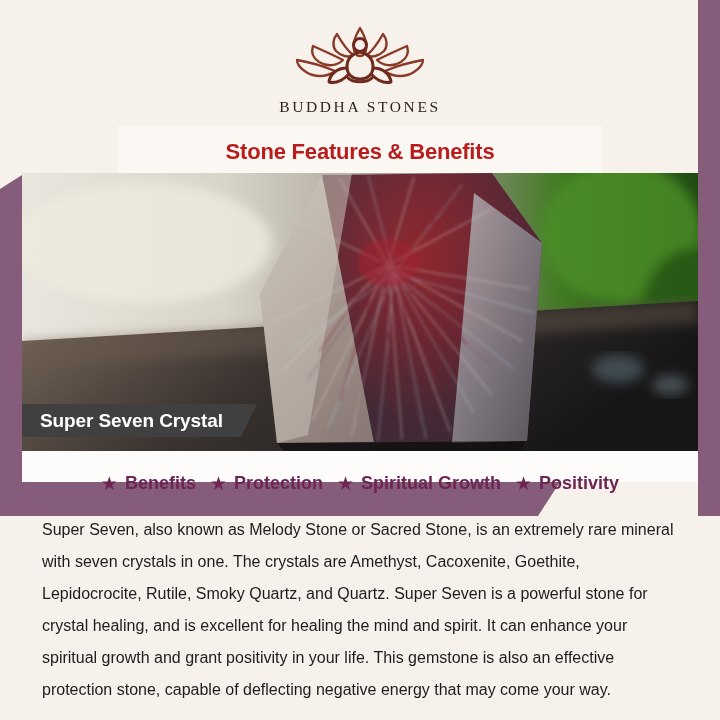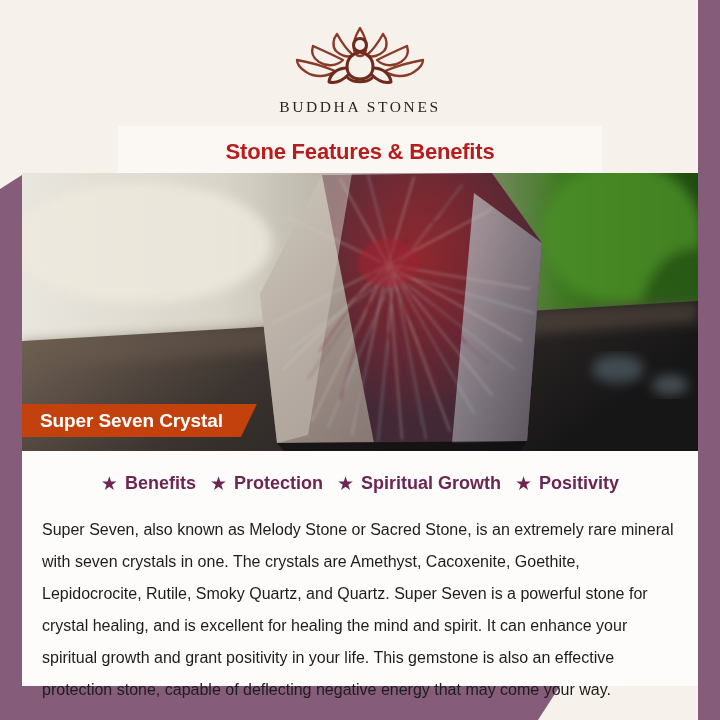--- a/index.html
+++ b/index.html
@@ -6,21 +6,21 @@
   * { margin:0; padding:0; box-sizing:border-box; }
   html, body {
     width:720px; height:720px;
     font-family:"Liberation Sans", sans-serif;
     background:#f7f1ec;
     overflow:hidden;
   }
 
   .infographic {
     position:relative;
-    width:720px; height:720px;
+    width:720px; height:516px;
     background:#f7f1ec;
   }
 
   
   .band { position:absolute; background:#855c79; }
 
   .band-top {
     top:0; left:200px; right:0; height:15px;
     clip-path:polygon(14px 0, 100% 0, 100% 100%, 0 100%);
   }
@@ -64,21 +64,21 @@
   .photo {
     position:absolute; top:173px; left:22px; right:22px; height:278px;
     overflow:hidden;
     background:#2a2522;
   }
   .photo svg { display:block; width:100%; height:100%; }
 
   .caption-badge {
     position:absolute; left:22px; top:404px;
     height:33px; padding:0 34px 0 18px;
-    background:#c2410c;
+    background:#404040;
     display:flex; align-items:center;
     clip-path:polygon(0 0, 100% 0, calc(100% - 16px) 100%, 0 100%);
   }
   .caption-text {
     color:#ffffff; font-size:19px; font-weight:bold; white-space:nowrap;
     letter-spacing:-0.1px;
   }
 
   
   .content {

